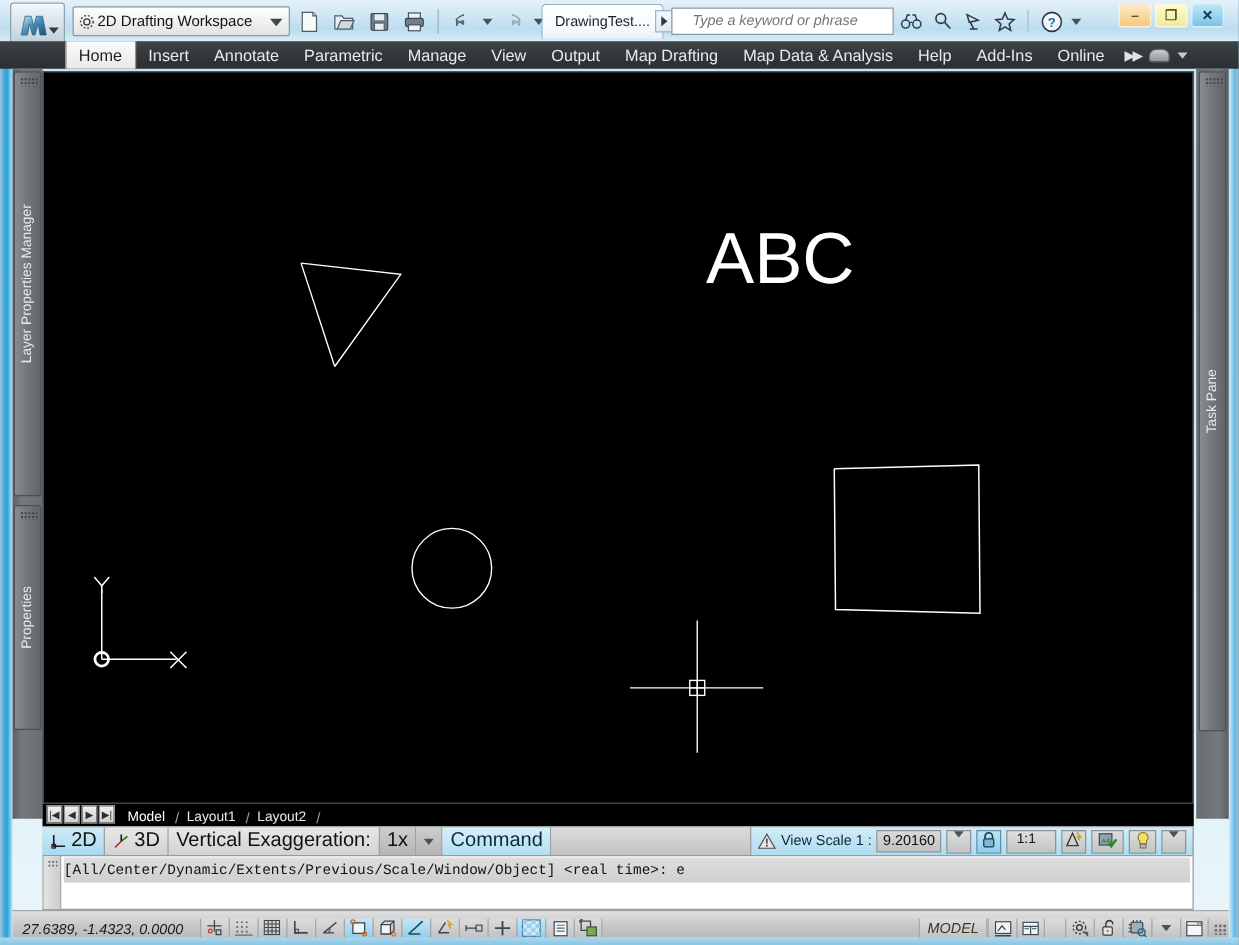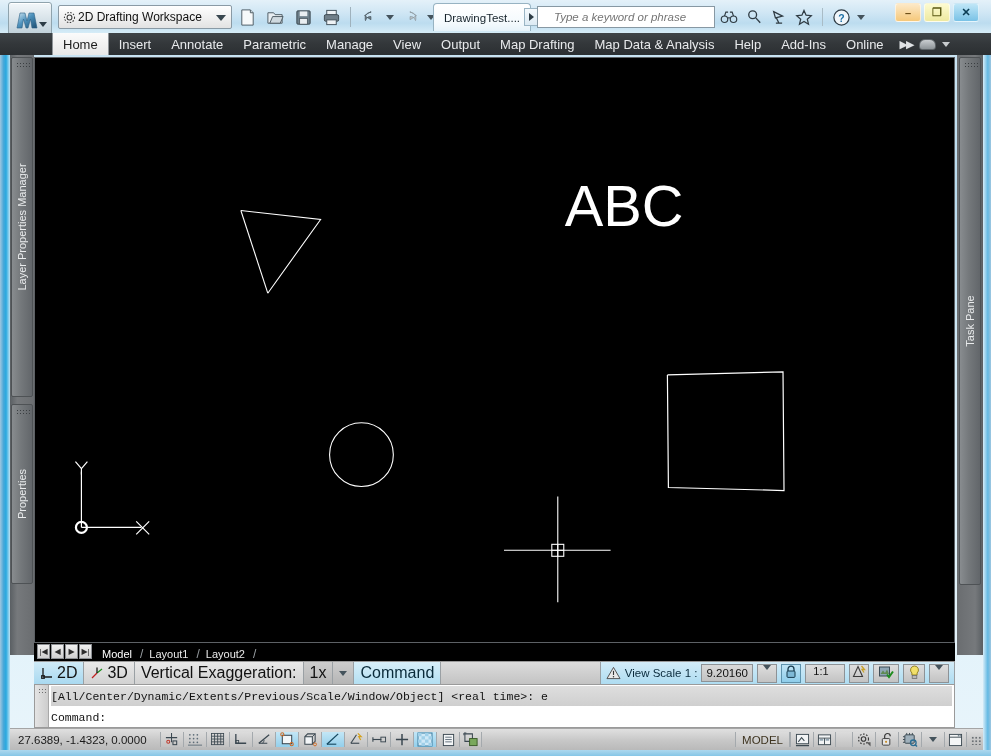--- a/index.html
+++ b/index.html
@@ -286,21 +286,21 @@
     position:absolute; left:16px; top:22px; right:2px; height:20px;
     background:#fff; display:flex; align-items:center;
     font-family:"Liberation Mono", monospace; font-size:11.5px; color:#111;
   }
 
   
   .statusbar {
     position:absolute; left:10px; top:728px; width:973px; height:22px;
     background: linear-gradient(180deg,#e0e0e0,#c7c7c7 55%,#b9b9b9);
     border-top:1px solid #a5a5a5;
-    display:flex; align-items:center;
+    display:flex; align-items:flex-end;font-style:italic;
   }
   .coords {
     display:flex; align-items:center; padding:0 8px;
     font-size:11.5px; color:#1a1a1a; min-width:150px;
   }
   .sb-gap { flex:0 0 auto; }
   .sb-icons { display:flex; align-items:stretch; }
   .sb-ic {
     width:23px; display:flex; align-items:center; justify-content:center;
     border-left:1px solid #a4a9ad;
@@ -683,21 +683,20 @@
           <i class="tri-dn"></i>
         </span>
     </div>
   </div>
 
   <div class="cmdwin">
     <div class="cmd-grip">
       <div class="cmd-grip-dots"></div>
     </div>
     <div class="cmd-line1">[All/Center/Dynamic/Extents/Previous/Scale/Window/Object] &lt;real time&gt;: e</div>
-    <div class="cmd-line2">Command:</div>
   </div>
 
   <div class="statusbar">
     <div class="coords">27.6389, -1.4323, 0.0000</div>
     <div class="sb-icons" id="sb-toggles">
         <div class="sb-ic">
           <span>
             <svg width="16" height="15" viewBox="0 0 17 16">
               <g fill="none" stroke="#3a4750" stroke-width="1.1">
                 <path d="M2 6 h12 M8 1 v10"></path>

